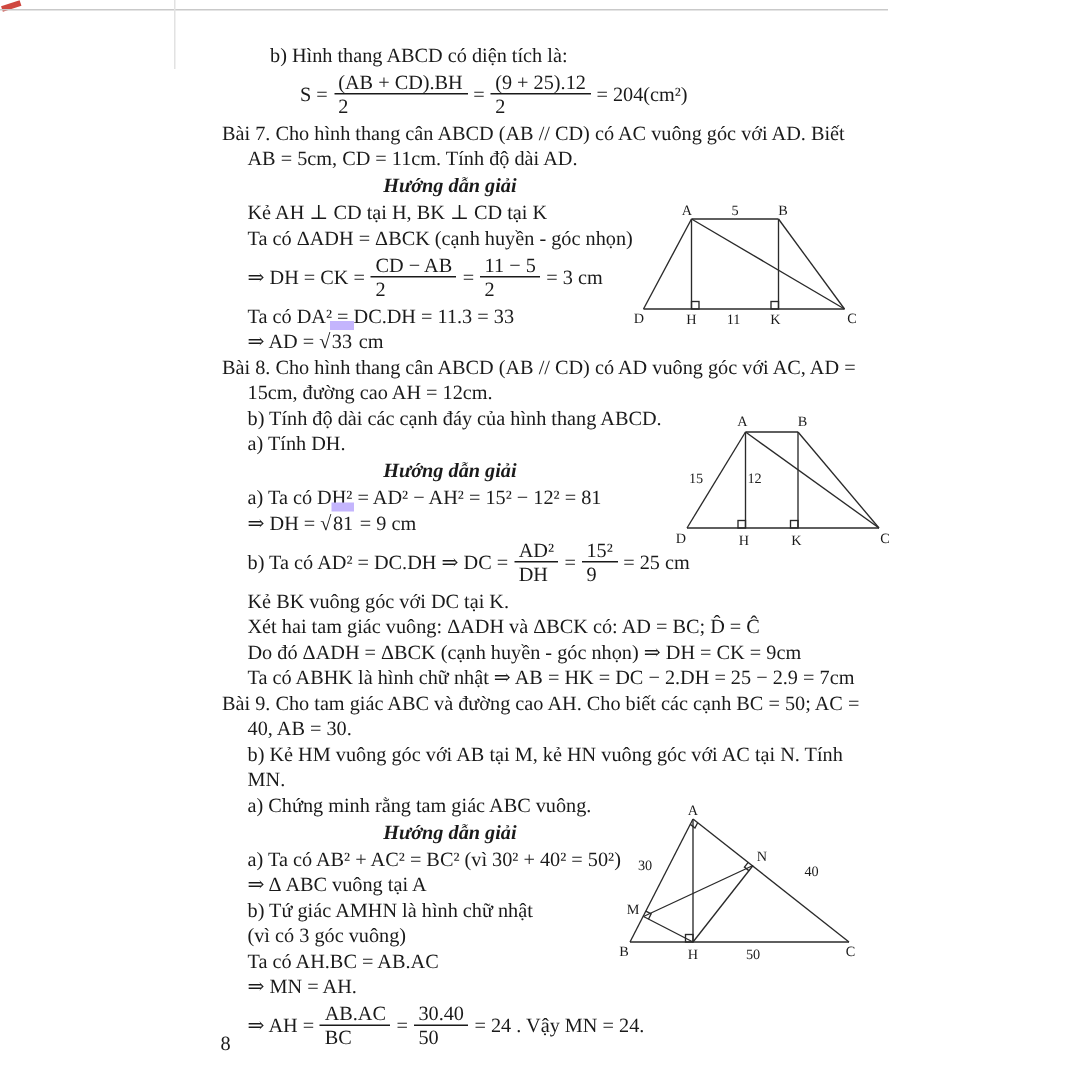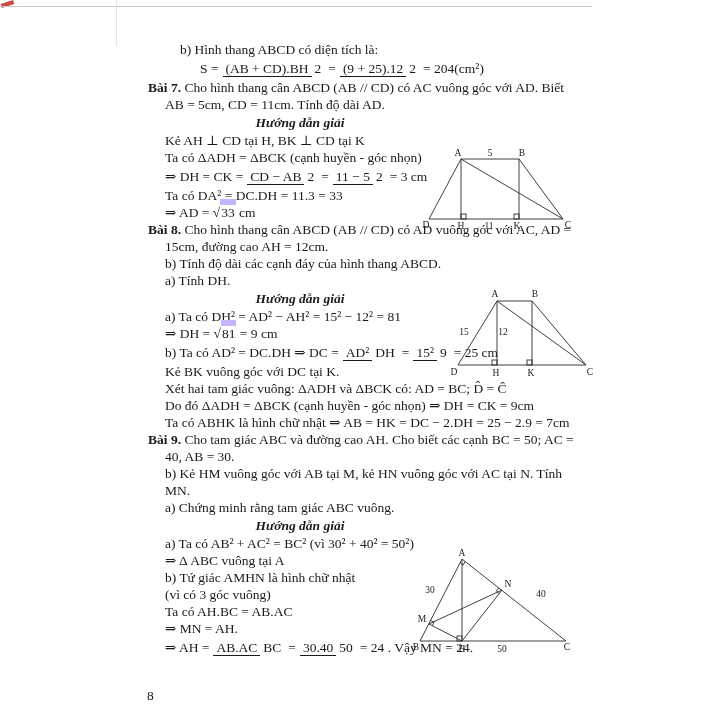--- a/index.html
+++ b/index.html
@@ -1,32 +1,32 @@
 <!DOCTYPE html>
 <html><head>
 <meta charset="utf-8">
 <style>
   html,body{margin:0;padding:0;background:#ffffff;}
   .page{position:relative;width:724px;height:724px;background:#ffffff;overflow:hidden;
         font-family:"Liberation Serif","DejaVu Serif",serif;font-size:13.5px;color:#1a1a1a;}
   .art-top{position:absolute;left:0;top:6px;width:592px;height:1px;background:#c9c9c9;}
   .art-red{position:absolute;left:1px;top:2px;width:13px;height:4px;background:#cf4840;transform:rotate(-18deg);}
   .art-left{position:absolute;left:116px;top:0;width:1px;height:46px;background:#e2e2e2;}
-  .content{position:absolute;left:148px;top:41px;width:436px;line-height:17px;}
+  .content{position:absolute;left:148px;top:28px;width:436px;line-height:17px;}
   .line{margin:0;}
   .ml32{margin-left:32px;}
   .ind{margin-left:17px;}
   .hang{padding-left:17px;text-indent:-17px;}
   .narrow{max-width:294px;}
   .guide{width:304px;text-align:center;font-weight:bold;font-style:italic;margin:1px 0;}
-  b.lbl{font-weight:bold;}
+  b.lbl{font-weight:normal;}
   .mline{display:flex;align-items:center;gap:4px;margin:2px 0 2px 17px;}
   .mline.ml52{margin-left:52px;}
   .mline span{white-space:pre;}
-  .frac{display:inline-flex;flex-direction:row;line-height:15px;}
+  .frac{display:inline-flex;flex-direction:column;line-height:15px;}
   .frac .num{border-bottom:1px solid #1a1a1a;padding:0 3px;}
   .frac .den{padding:0 3px;}
   .radicand{border-top:6px solid #c4b5fd;padding:0 1px;}
   .fig{position:absolute;}
   .fig svg{overflow:visible;display:block;}
   .fig text{font-size:9.5px;fill:#1a1a1a;stroke:none;font-family:"Liberation Serif",serif;}
   .fig line,.fig rect,.fig polyline{stroke:#2a2a2a;stroke-width:0.9;fill:none;}
   .pagenum{position:absolute;left:147px;top:688px;}
 </style>
 </head>

